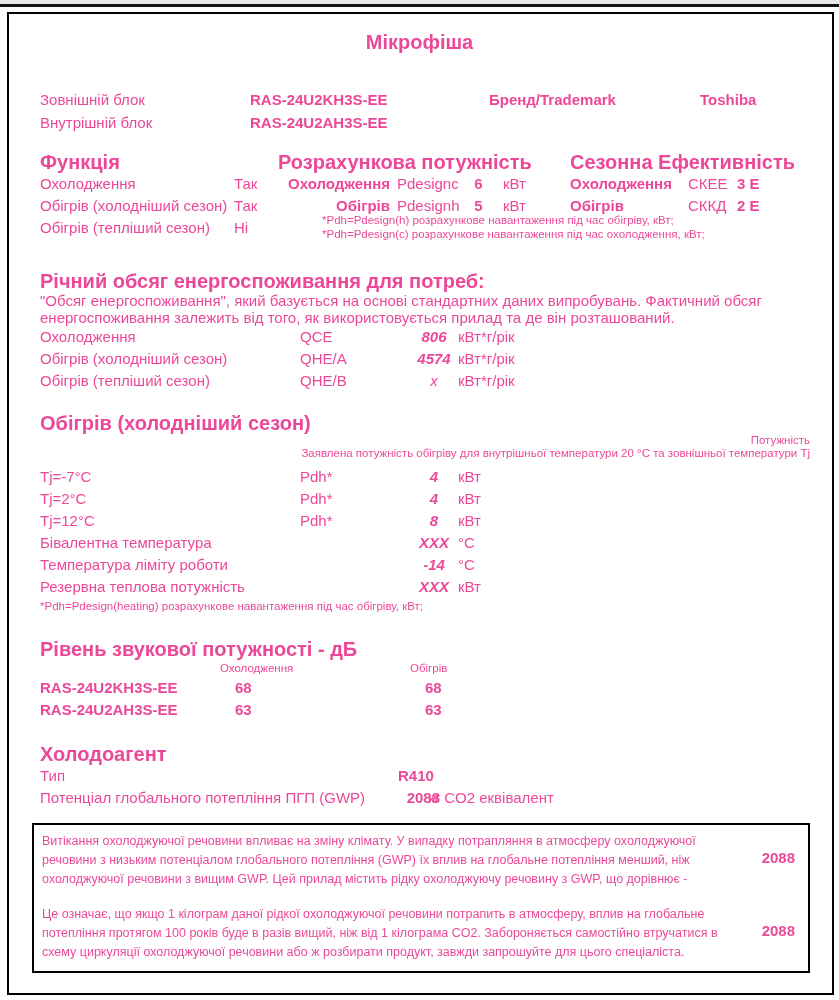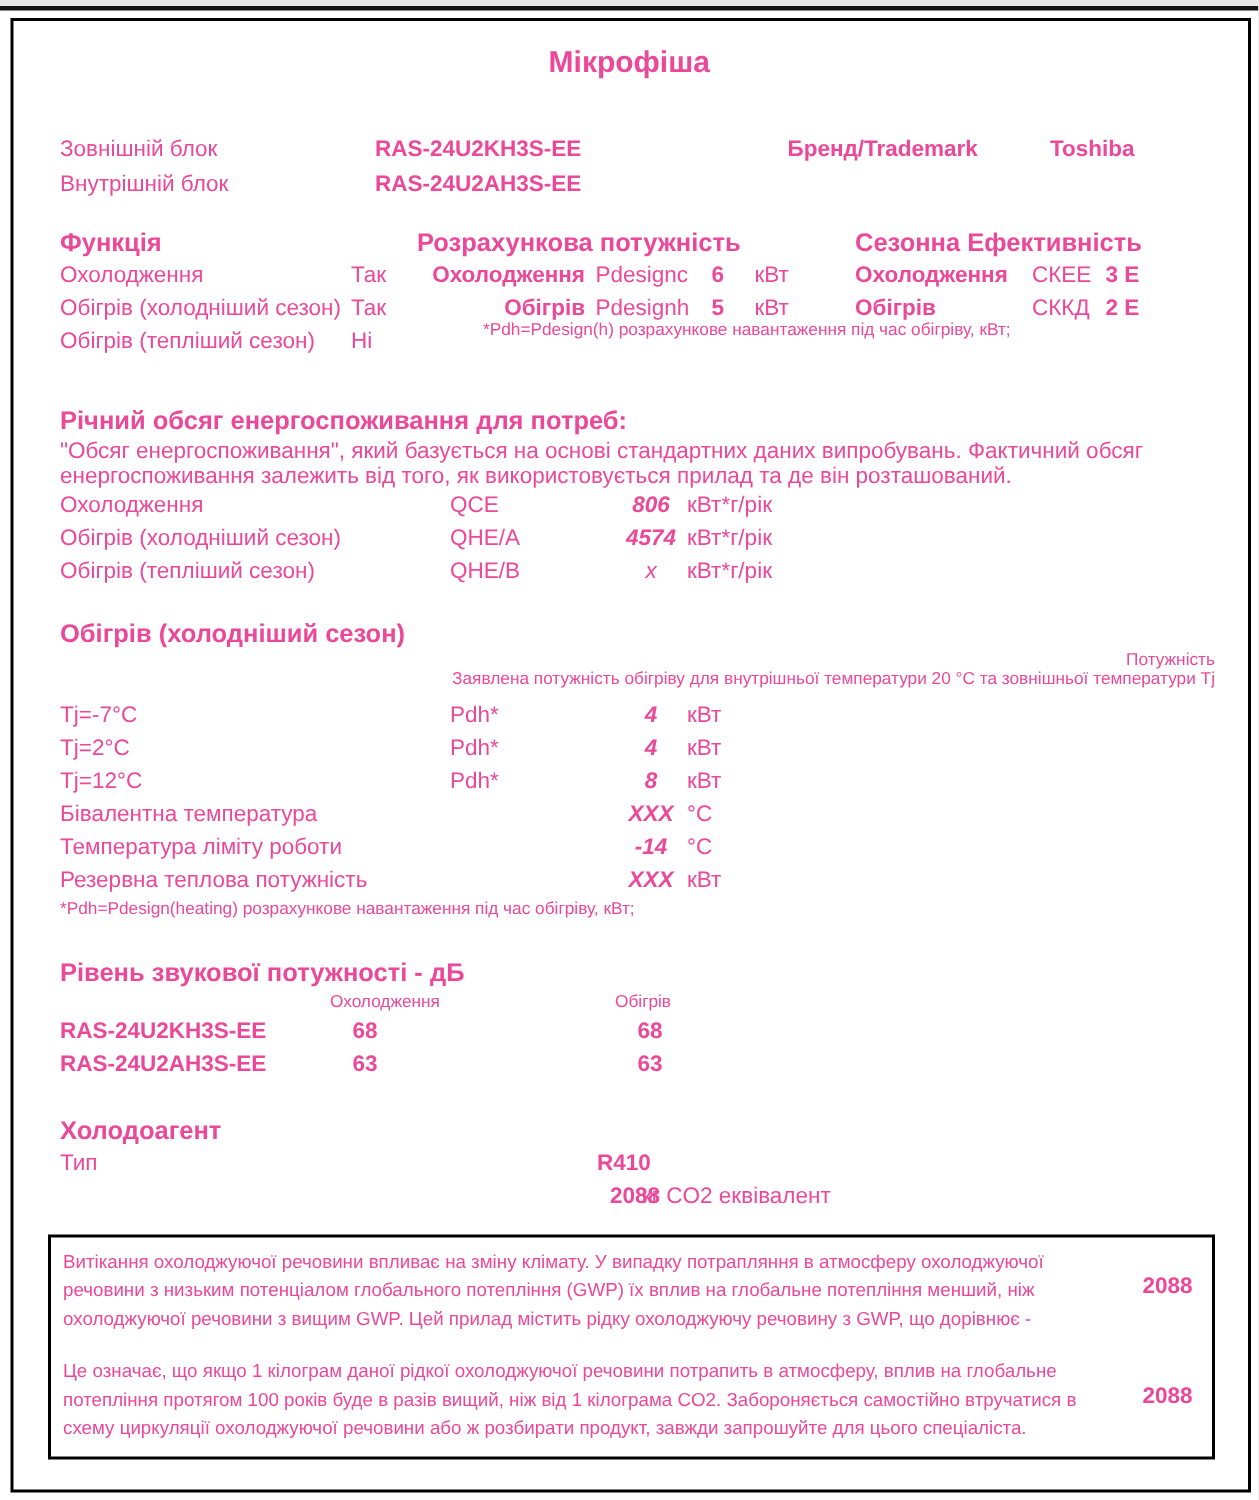--- a/index.html
+++ b/index.html
@@ -5,29 +5,29 @@
   html,body{margin:0;padding:0;background:#e8e8e8;}
   .page{position:relative;width:839px;height:1000px;background:#ffffff;
         font-family:"Liberation Sans",sans-serif;color:#ec4899;overflow:hidden;margin:4px auto;}
   .top-strip{position:absolute;left:0;top:0;width:100%;height:3px;background:#141414;}
   .frame{position:absolute;left:7px;top:8px;right:5px;bottom:9px;border:2px solid #000;}
   .doc-title{position:absolute;top:27px;left:0;width:100%;text-align:center;
              font-size:20px;font-weight:bold;margin:0;}
   .sec{position:absolute;left:40px;right:29px;font-size:15px;}
   .row{position:relative;height:22px;line-height:22px;}
   .cell{position:absolute;top:0;white-space:nowrap;}
-  .sec-title{font-size:17px;font-weight:bold;line-height:22px;height:22px;}
+  .sec-title{font-size:20px;font-weight:bold;line-height:22px;height:22px;}
   .small{font-size:11.5px;}
 
   
   .sec-units{top:84px;}
   .u-row{position:relative;height:23px;line-height:23px;}
   .uc1{left:0;}
   .uc2{left:210px;font-weight:bold;}
-  .uc3{left:485px;font-weight:bold;}
+  .uc3{left:449px;font-weight:bold;}
   .uc4{left:660px;font-weight:bold;}
 
   
   .sec-function{top:147px;}
   .fc1{left:0;}
   .fc2{left:194px;}
   .fc3{left:238px;width:112px;text-align:right;font-weight:bold;}
   .fc4{left:357px;}
   .fc5{left:420px;width:37px;text-align:center;font-weight:bold;}
   .fc6{left:463px;}
@@ -127,20 +127,21 @@
       <span class="cell fc7">Обігрів</span>
       <span class="cell fc8">СККД</span>
       <span class="cell fc9">2 Е</span>
     </div>
     <div class="row">
       <span class="cell fc1">Обігрів (тепліший сезон)</span>
       <span class="cell fc2">Ні</span>
     </div>
     <div class="fn-notes">
       <div>*Pdh=Pdesign(h) розрахункове навантаження під час обігріву, кВт;</div>
+      <div>*Pdh=Pdesign(c) розрахункове навантаження під час охолодження, кВт;</div>
     </div>
   </div>
 
   <div class="sec sec-annual">
     <div class="sec-title">Річний обсяг енергоспоживання для потреб:</div>
     <p class="para">"Обсяг енергоспоживання", який базується на основі стандартних даних випробувань. Фактичний обсяг енергоспоживання залежить від того, як використовується прилад та де він розташований.</p>
     <div class="row">
       <span class="cell mc1">Охолодження</span>
       <span class="cell mc2">QCE</span>
       <span class="cell mc3">806</span>
@@ -220,20 +221,21 @@
     </div>
   </div>
 
   <div class="sec sec-refr">
     <div class="sec-title">Холодоагент</div>
     <div class="row">
       <span class="cell mc1">Тип</span>
       <span class="cell rc2">R410</span>
     </div>
     <div class="row">
+      <span class="cell mc1">Потенціал глобального потепління ПГП (GWP)</span>
       <span class="cell rc2b">2088</span>
       <span class="cell rc3">кг CO2 еквівалент</span>
     </div>
   </div>
 
   <div class="warning-box">
     <p class="wp wp1">Витікання охолоджуючої речовини впливає на зміну клімату. У випадку потрапляння в атмосферу охолоджуючої речовини з низьким потенціалом глобального потепління (GWP) їх вплив на глобальне потепління менший, ніж охолоджуючої речовини з вищим GWP. Цей прилад містить рідку охолоджуючу речовину з GWP, що дорівнює -</p>
     <span class="wval wv1">2088</span>
     <p class="wp wp2">Це означає, що якщо 1 кілограм даної рідкої охолоджуючої речовини потрапить в атмосферу, вплив на глобальне потепління протягом 100 років буде в разів вищий, ніж від 1 кілограма CO2. Забороняється самостійно втручатися в схему циркуляції охолоджуючої речовини або ж розбирати продукт, завжди запрошуйте для цього спеціаліста.</p>
     <span class="wval wv2">2088</span>

